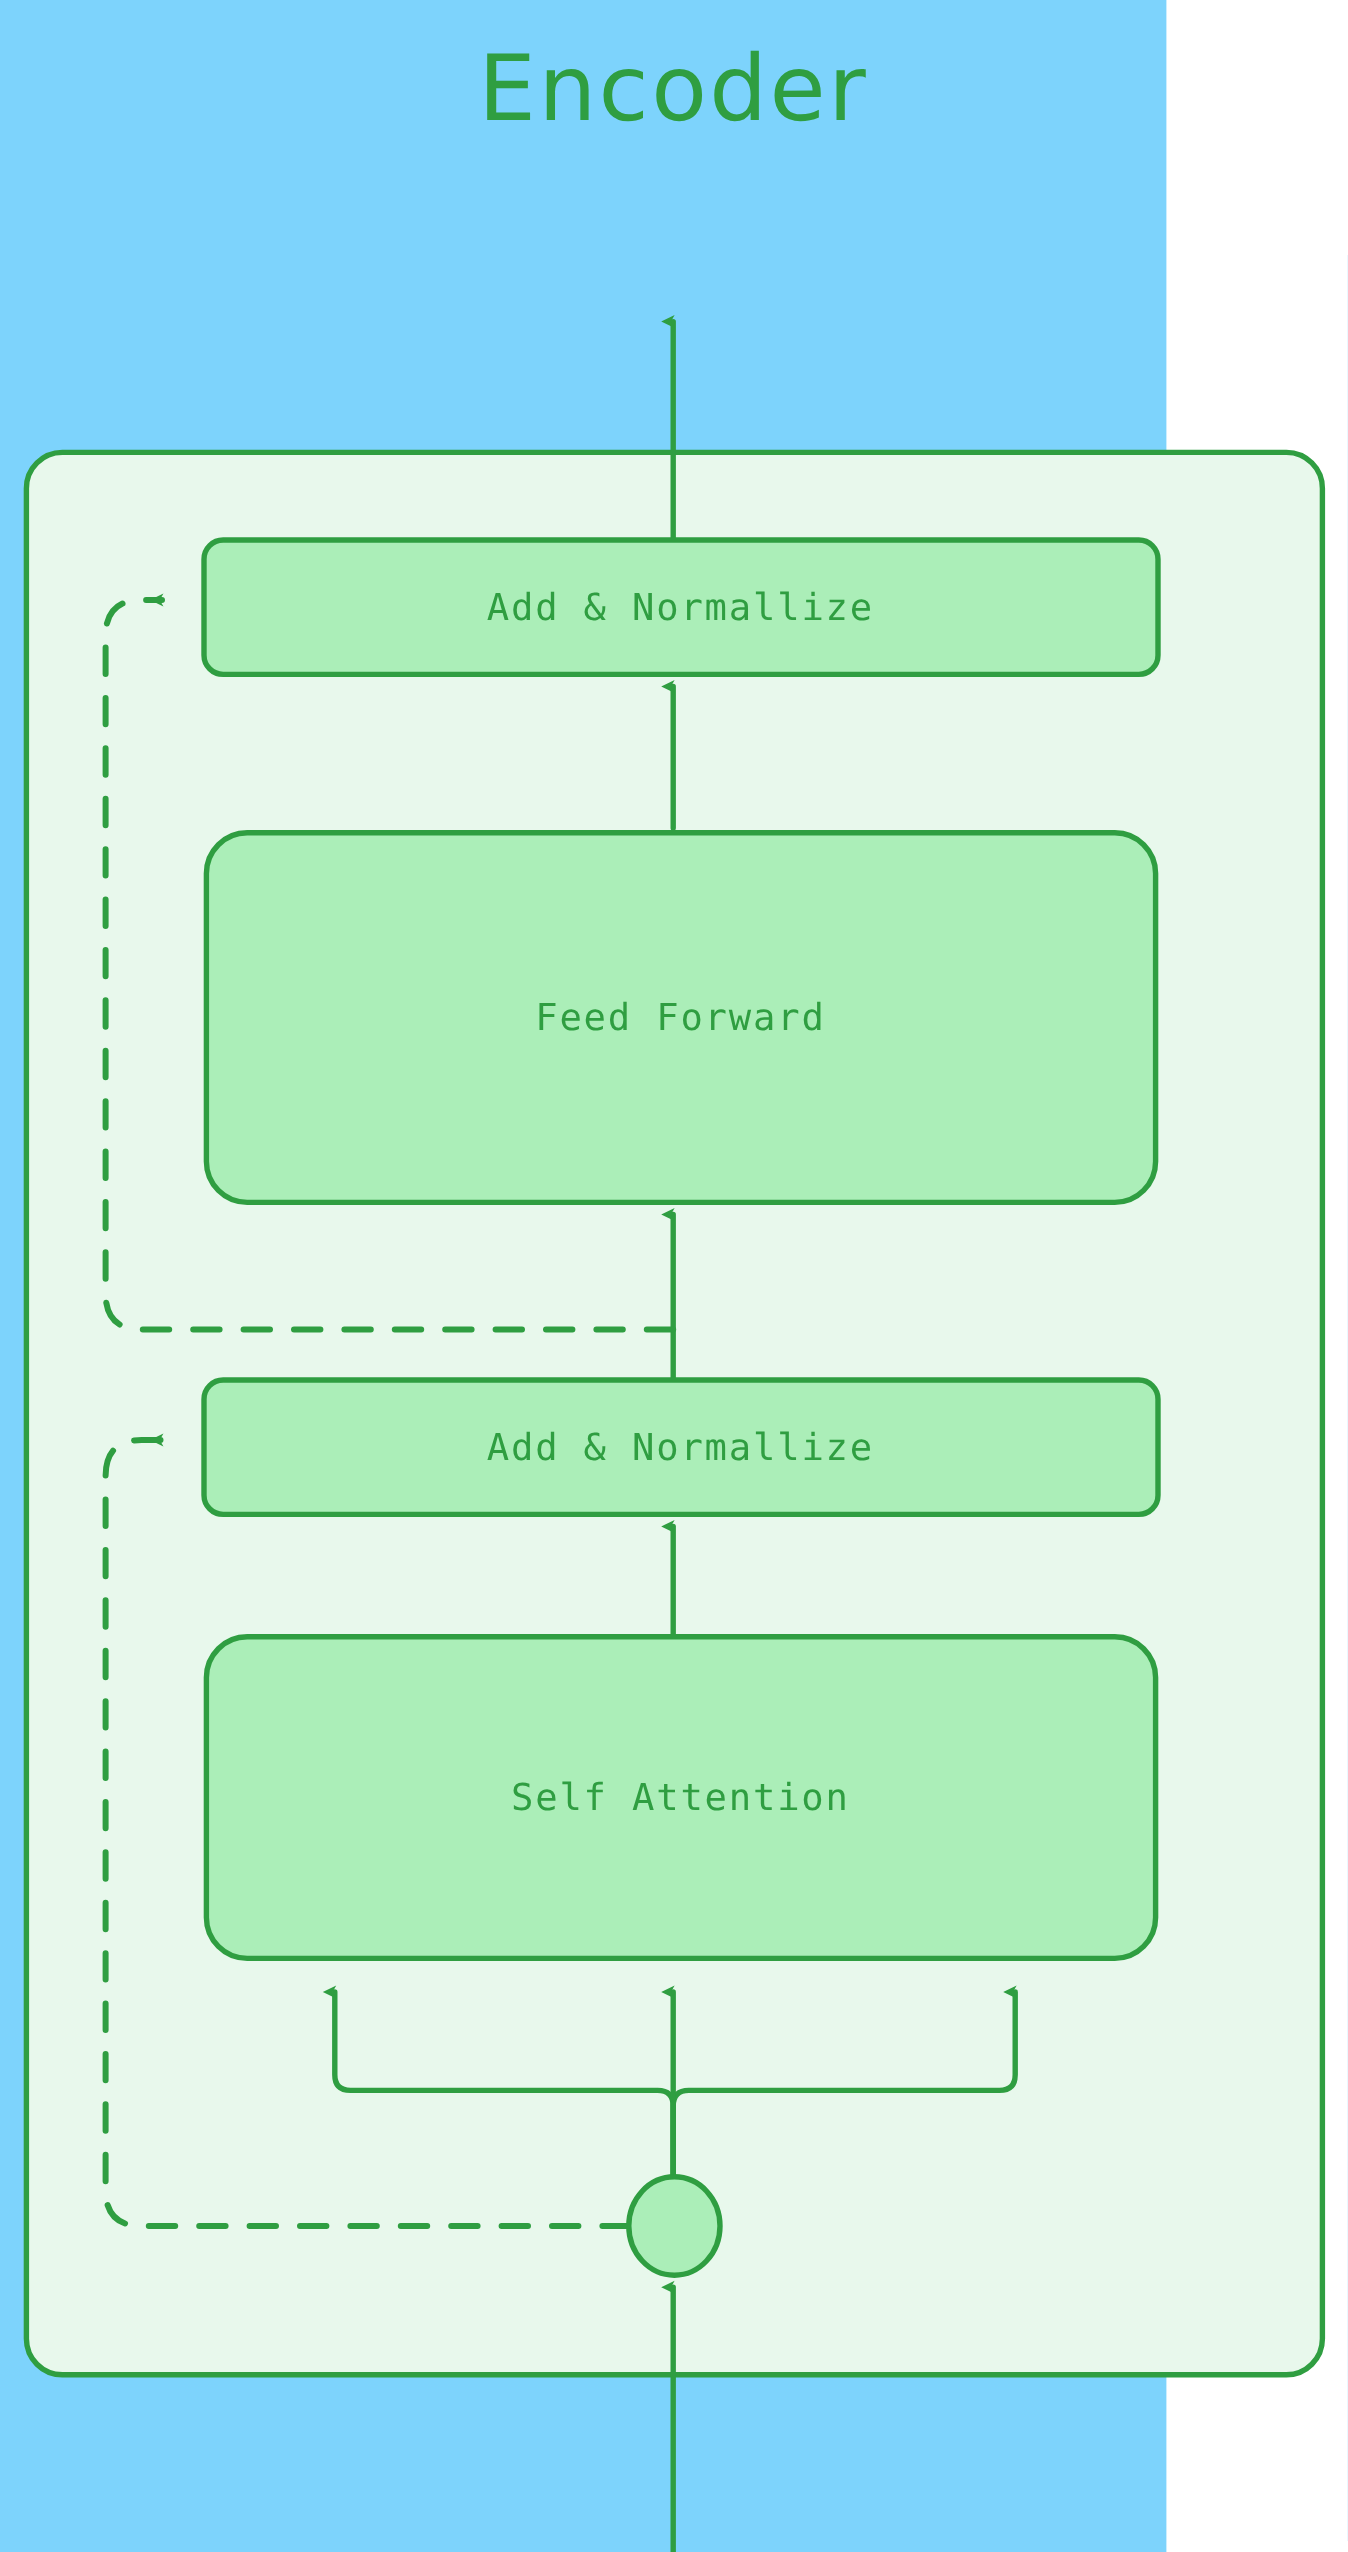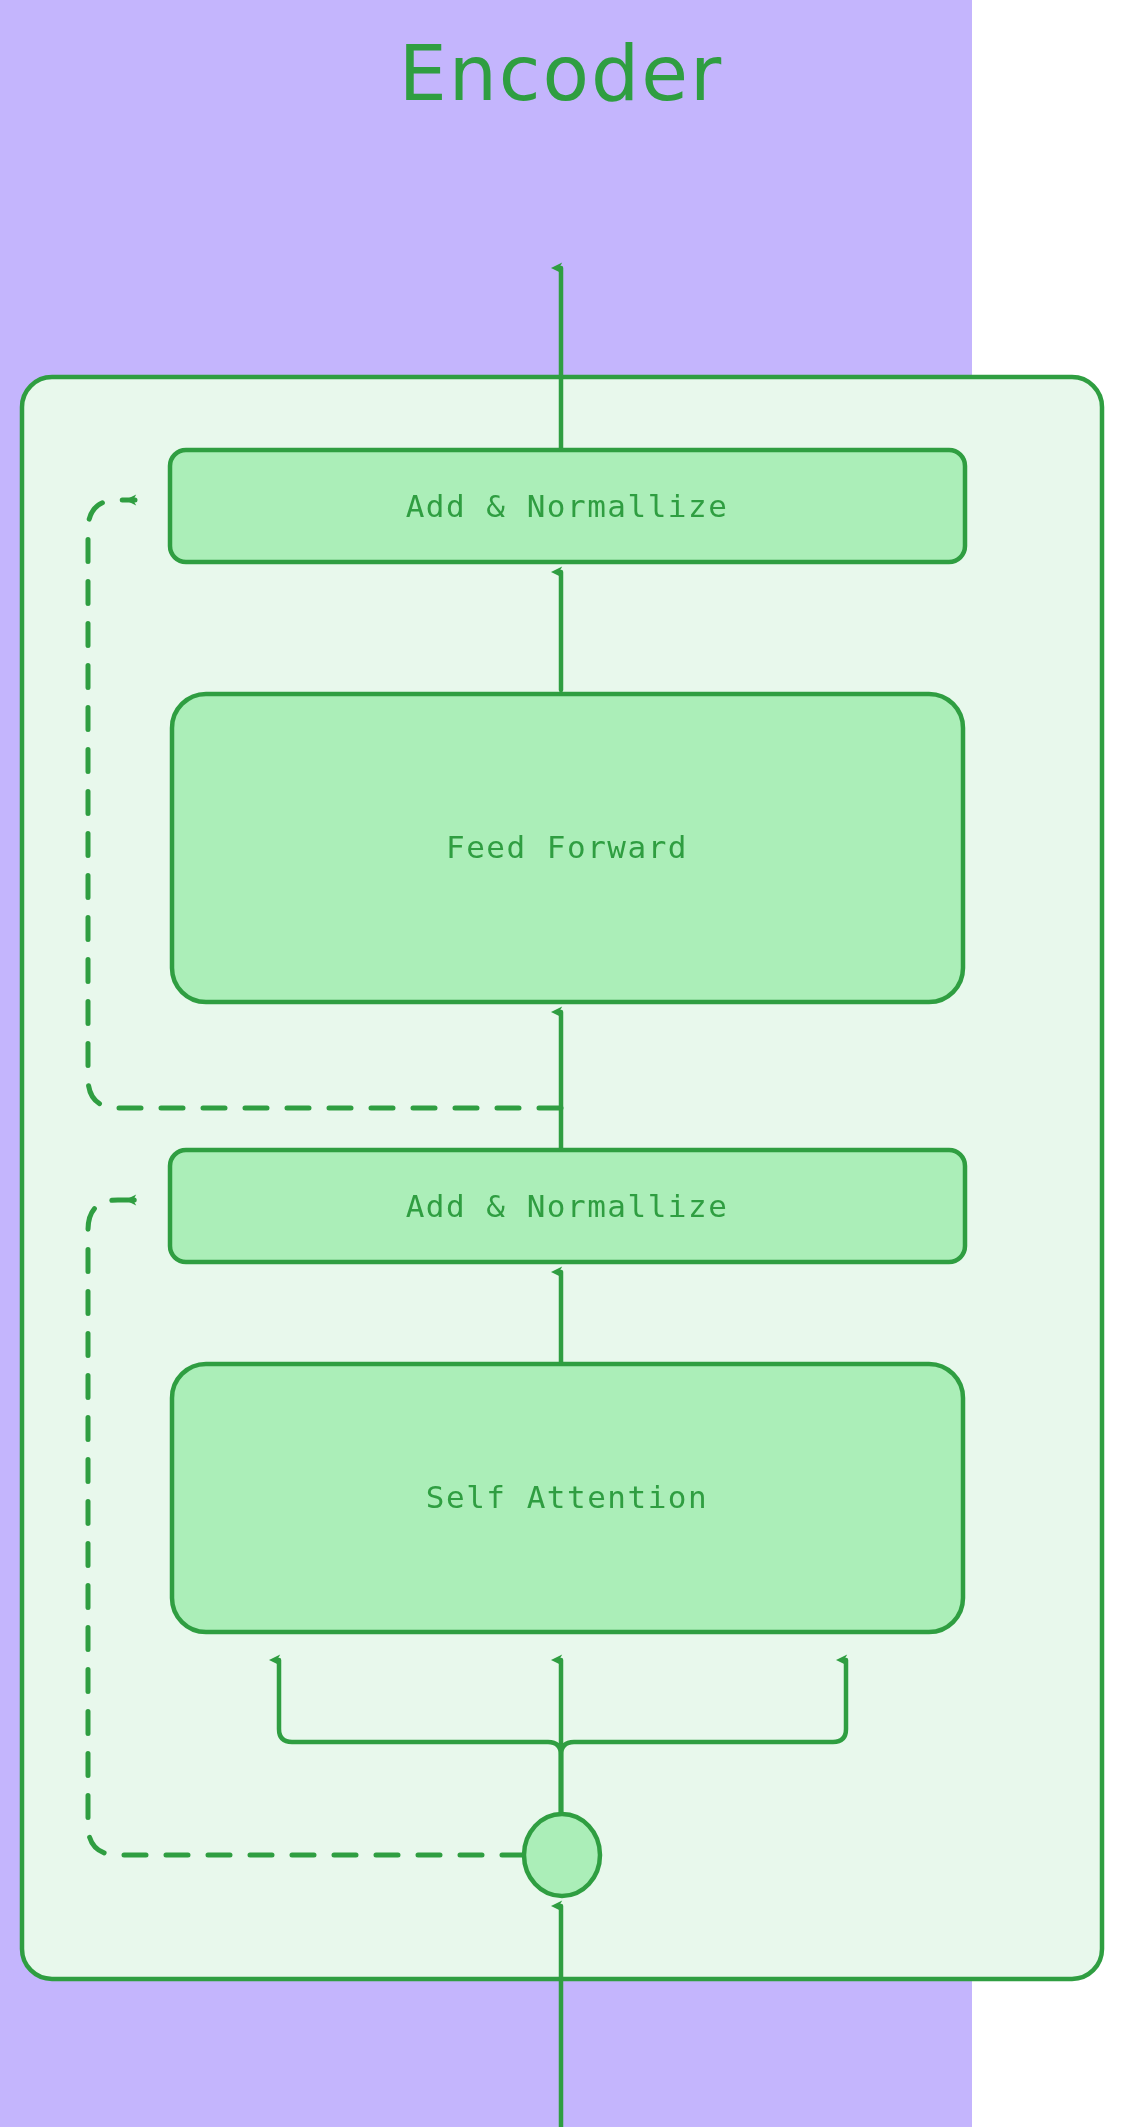--- a/index.html
+++ b/index.html
@@ -10,21 +10,21 @@
   body {
     width: 1123px;
     height: 2127px;
     font-family: "DejaVu Sans Mono", monospace;
     overflow: hidden;
   }
   #stage {
     position: relative;
     width: 972px;
     height: 2127px;
-    background: #c4b5fd;
+    background: #7dd3fc;
   }
   #diagram-svg {
     position: absolute;
     left: 0;
     top: 0;
     width: 1123px;
     height: 2127px;
   }
   .title-text {
     font-family: "DejaVu Sans", sans-serif;

